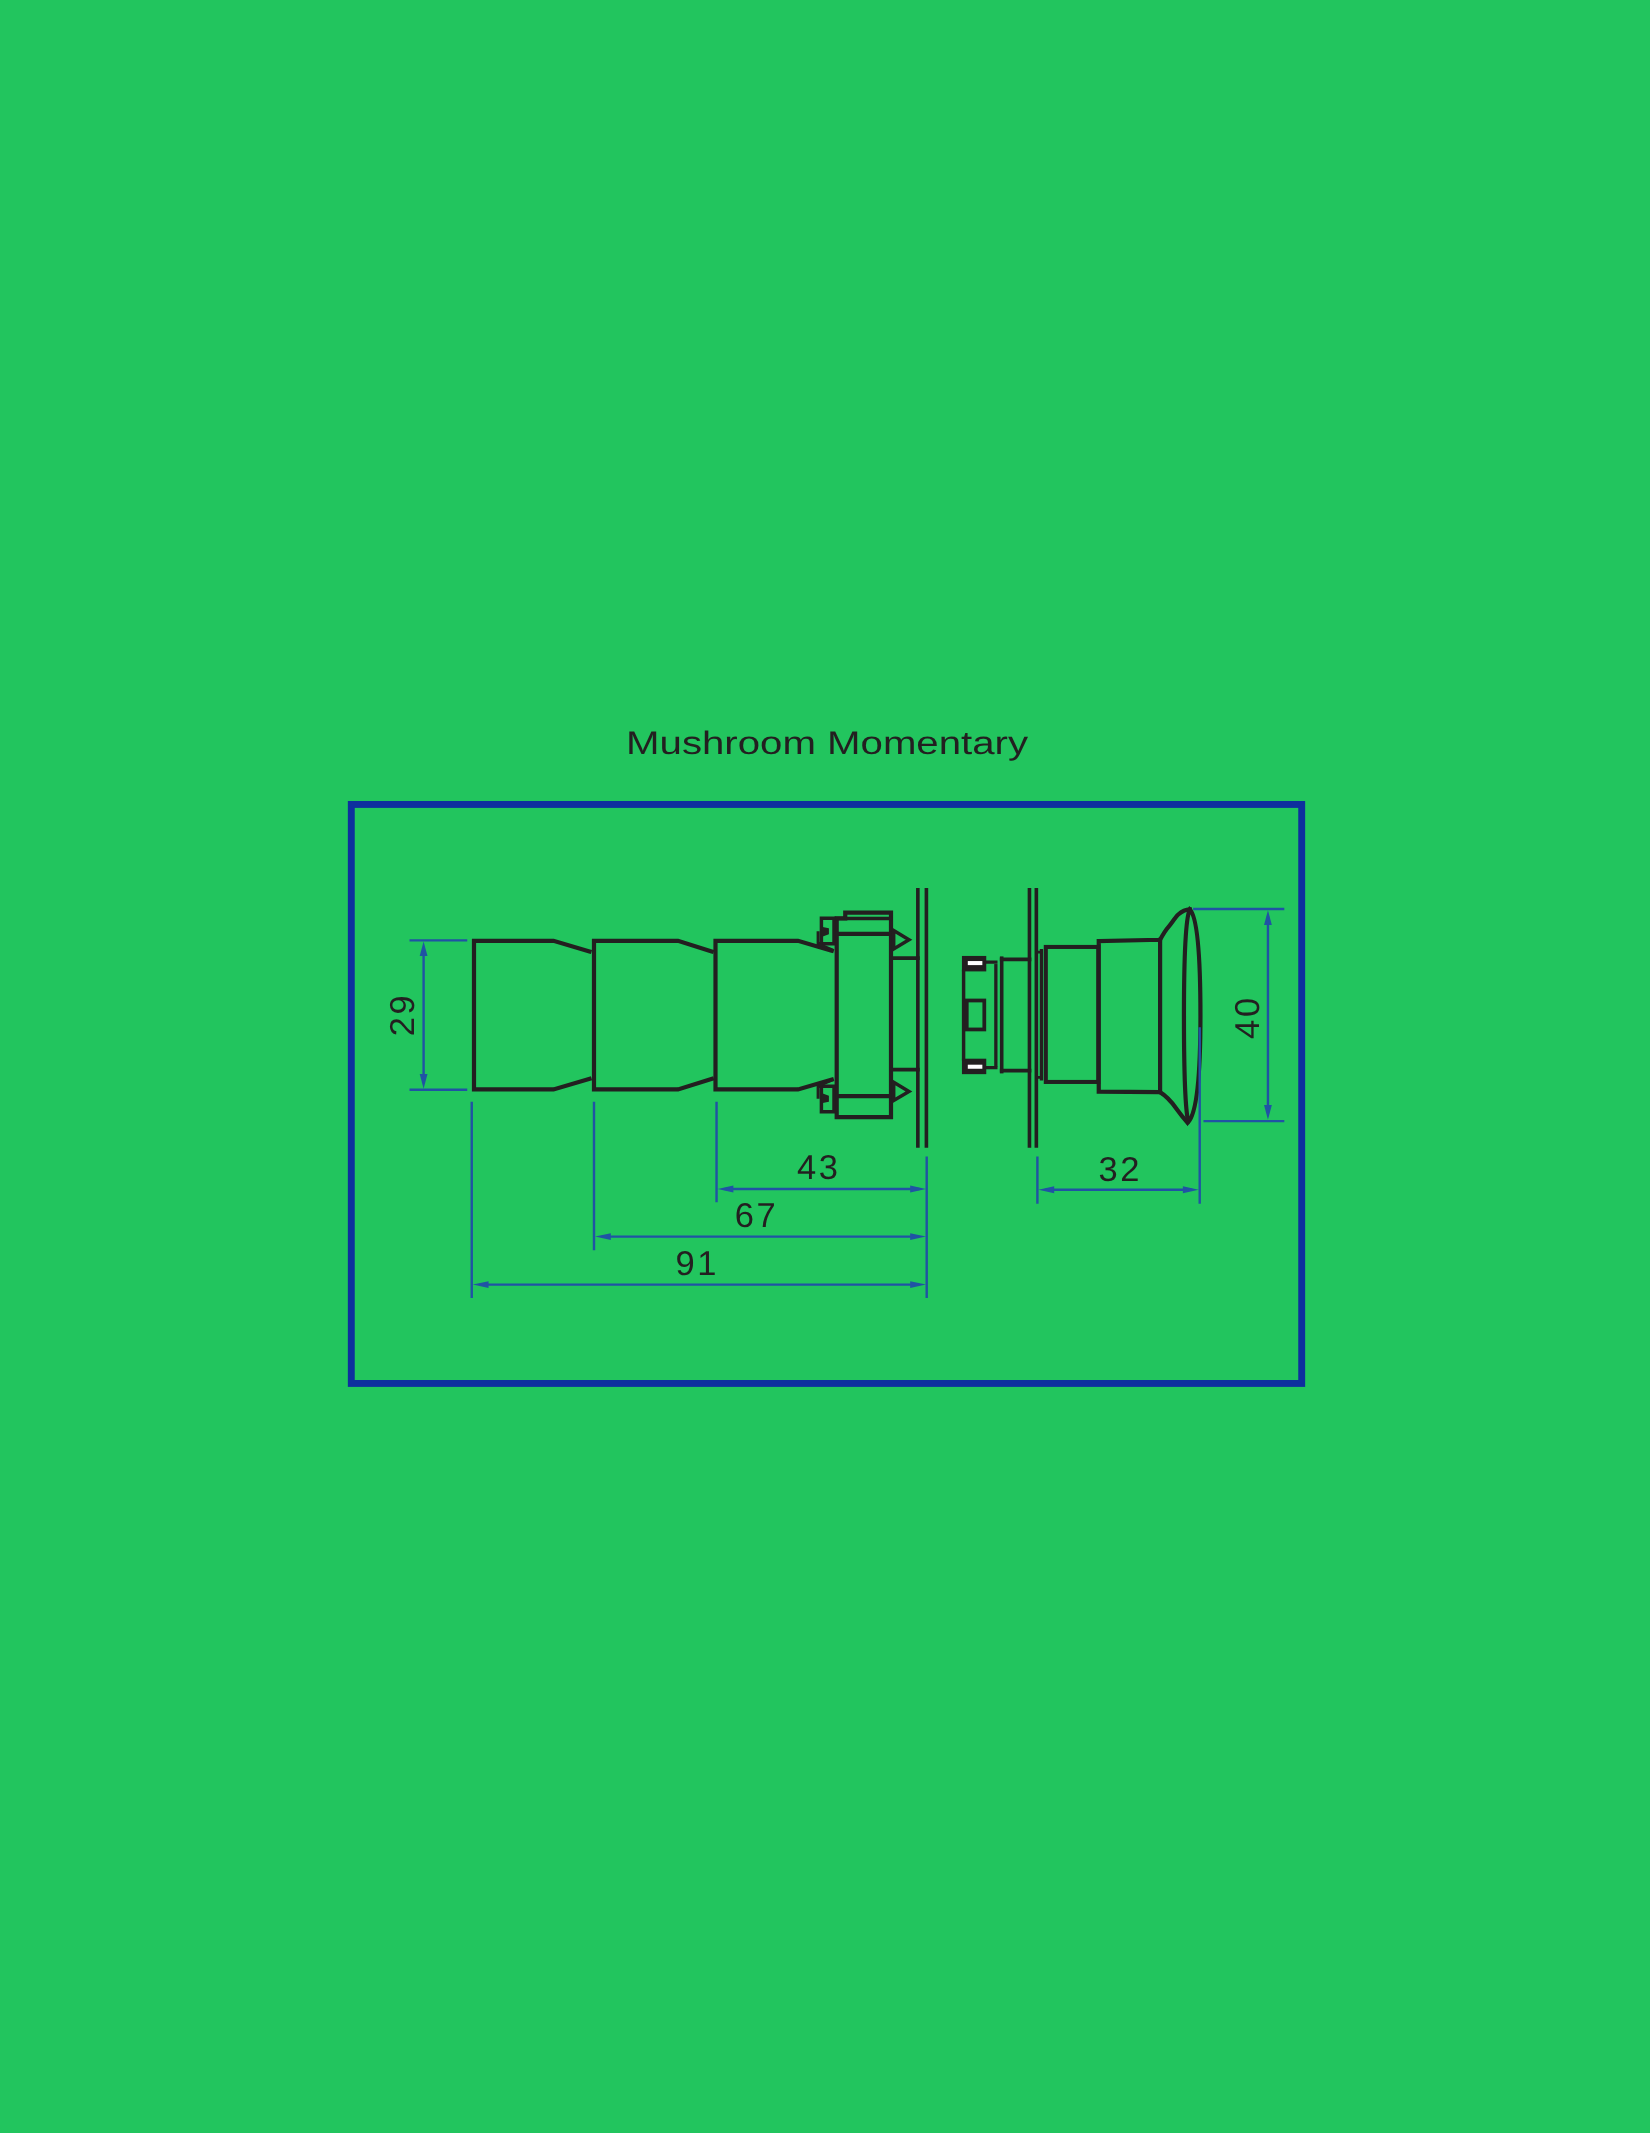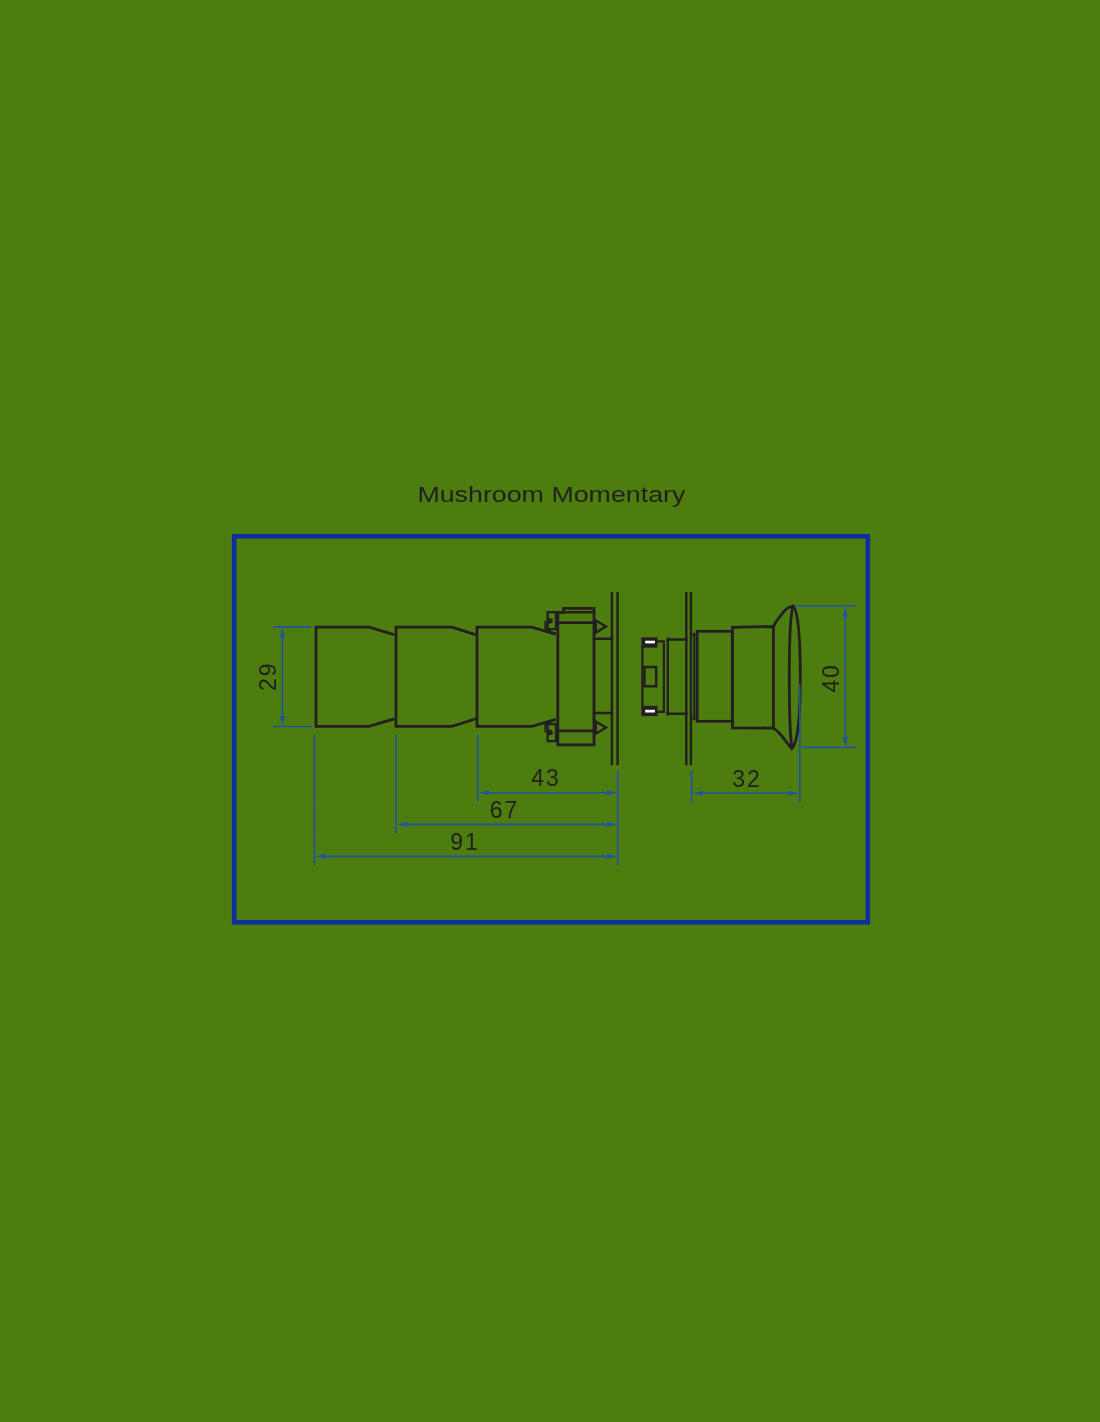--- a/index.html
+++ b/index.html
@@ -1,16 +1,16 @@
 <!DOCTYPE html>
 <html><head>
 <meta charset="utf-8">
 <style>
   html,body{margin:0;padding:0;background:#ffffff;}
-  #page{position:relative;width:1100px;height:1422px;background:#4d7c0f;overflow:hidden;}
+  #page{position:relative;width:1100px;height:1422px;background:#22c55e;overflow:hidden;}
   svg{position:absolute;top:0;left:0;}
   text{font-family:"Liberation Sans",sans-serif;fill:#231f20;}
 </style>
 </head>
 <body>
 <div id="page">
 <svg width="1100" height="1422" viewBox="0 0 1100 1422">
 
   <text x="417.4" y="502.4" font-size="21.7" textLength="268" lengthAdjust="spacingAndGlyphs">Mushroom Momentary</text>
 

